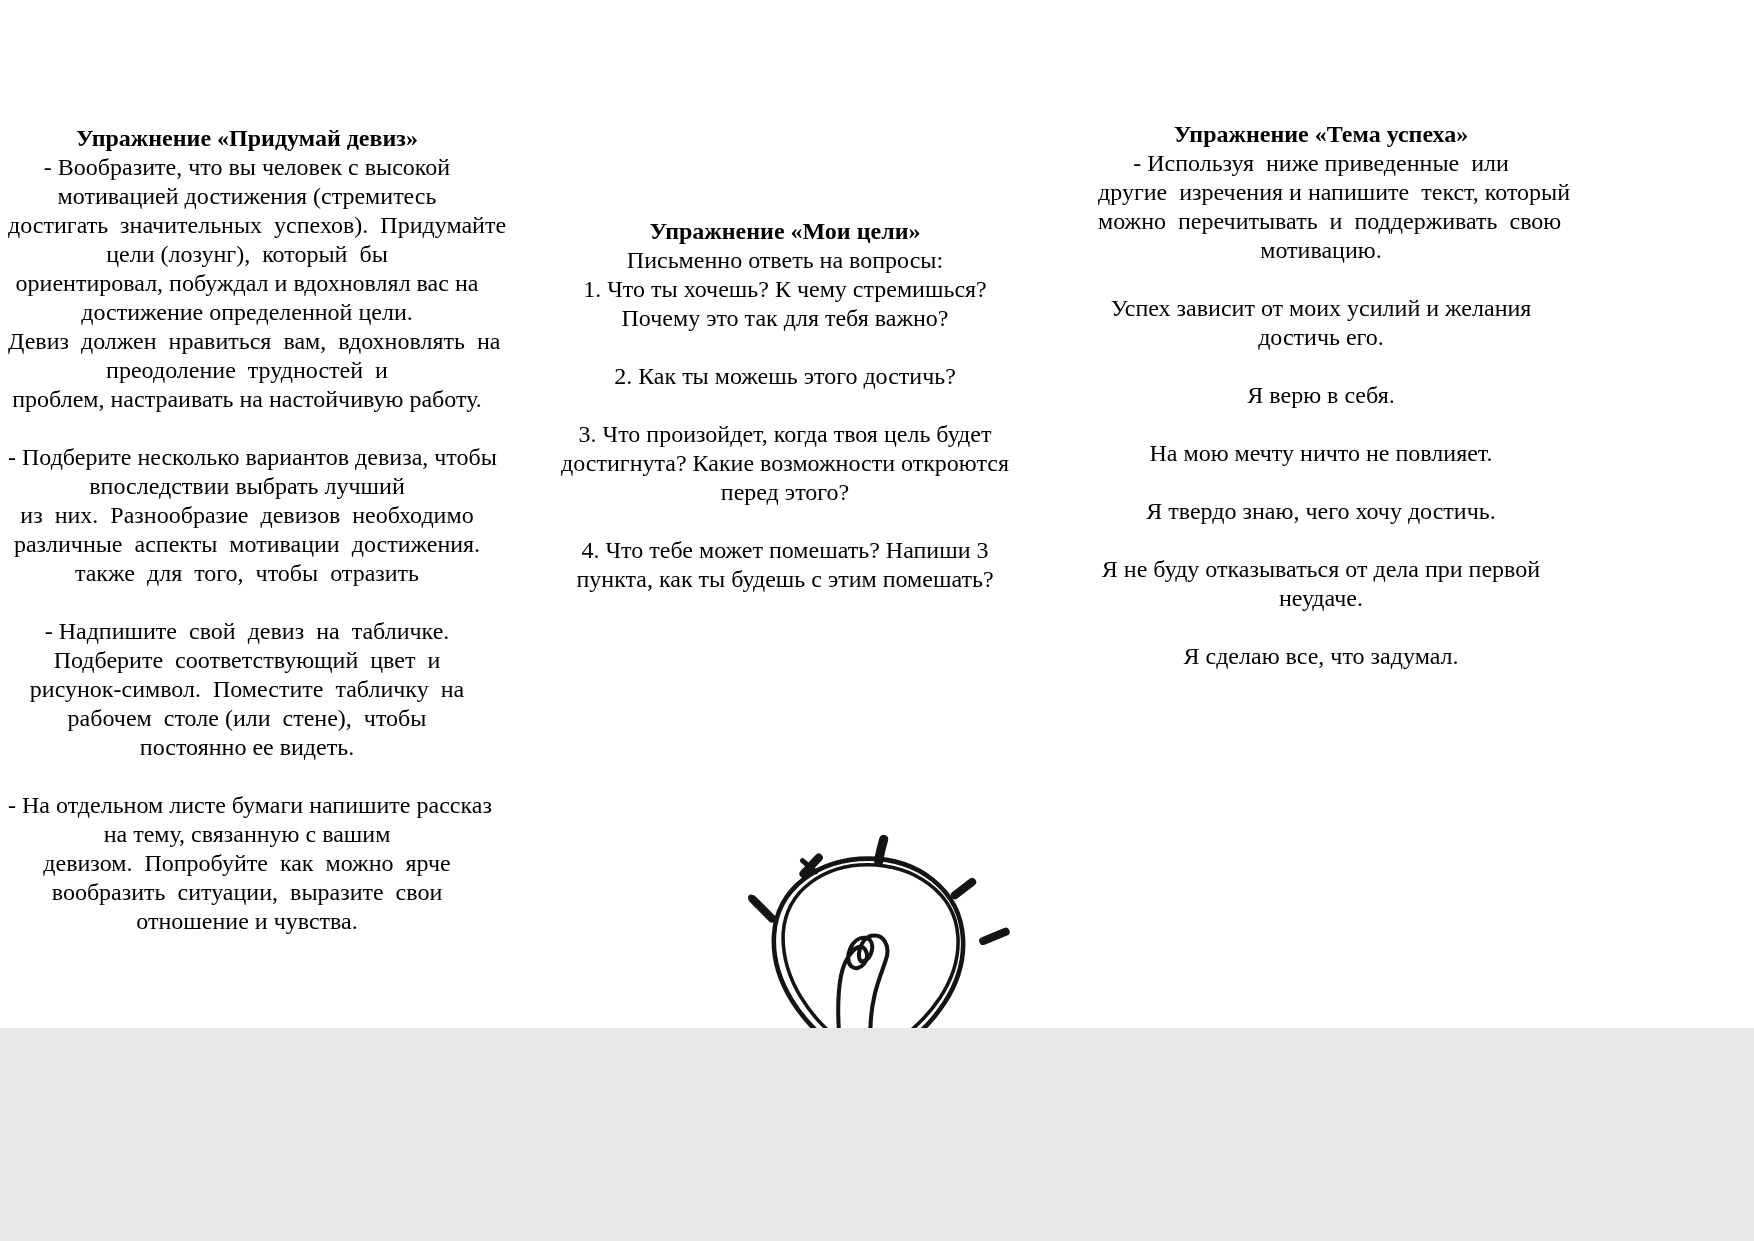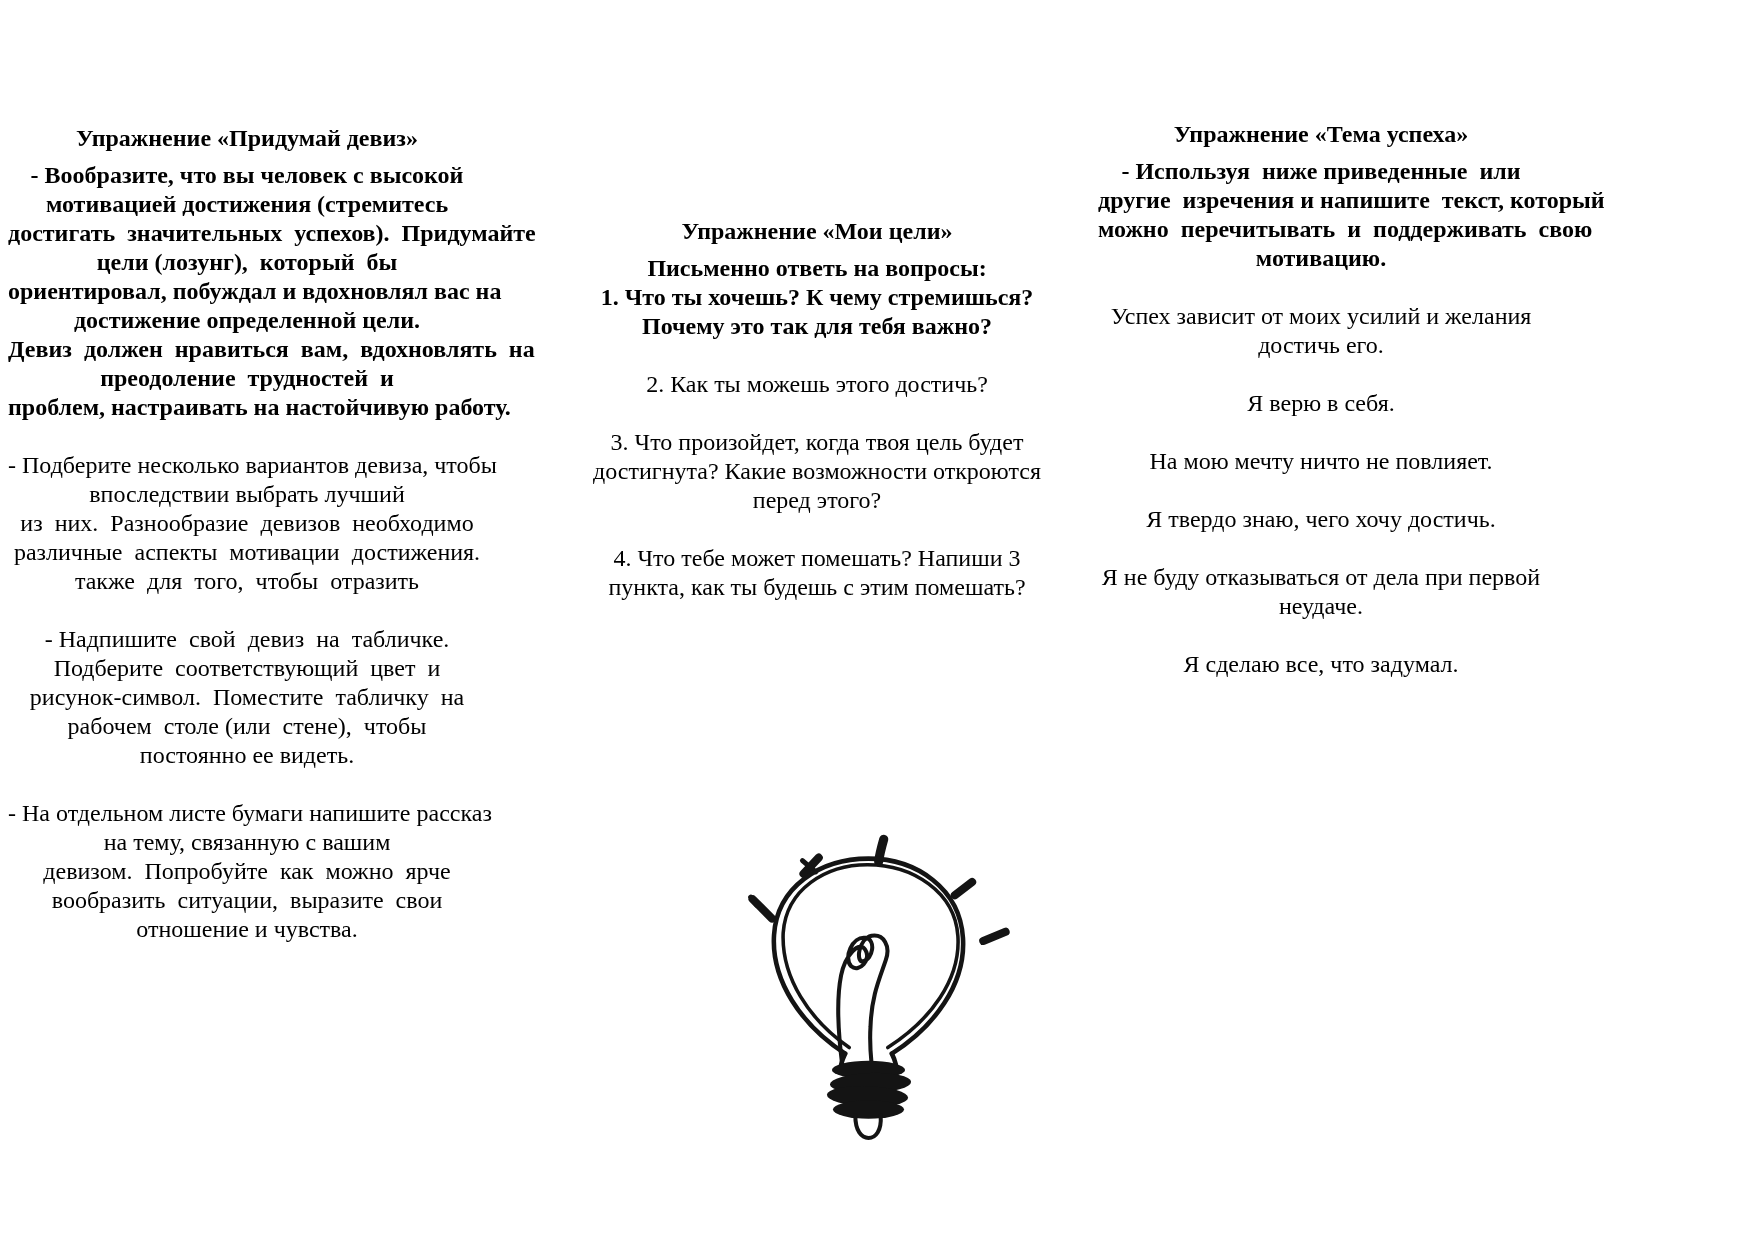--- a/index.html
+++ b/index.html
@@ -1,42 +1,42 @@
 <!DOCTYPE html>
 <html><head>
 <meta charset="utf-8">
 <style>
   html, body { margin: 0; padding: 0; background: #e8e8e8; }
   .page {
     position: relative;
     width: 1754px;
-    height: 1241px;
+    height: 1028px;
     background: #ffffff;
     font-family: "Liberation Serif", "DejaVu Serif", serif;
     color: #000000;
     overflow: hidden;
     margin: 0 auto;
   }
   .col {
     position: absolute;
     text-align: center;
     font-size: 24px;
     line-height: 29px;
   }
   .col-left  { left: 8px;    top: 124px; width: 478px; }
-  .col-mid   { left: 592px;  top: 217px; width: 450px; }
+  .col-mid   { left: 560px;  top: 217px; width: 450px; }
   .col-right { left: 1098px; top: 120px; width: 446px; }
   .title {
     font-size: 24px;
     line-height: 29px;
     font-weight: bold;
     margin: 0;
   }
   .block { margin-top: 29px; }
-  .blocks .block:first-child { margin-top: 8px; font-weight: bold; }
+  .blocks .block:first-child { margin-top: 0; }
   .line { white-space: pre; }
   .bulb-wrap {
     position: absolute;
     left: 716px;
     top: 818px;
     width: 305px;
     height: 325px;
   }
   .bulb-wrap svg { width: 100%; height: 100%; display: block; }
 </style>

